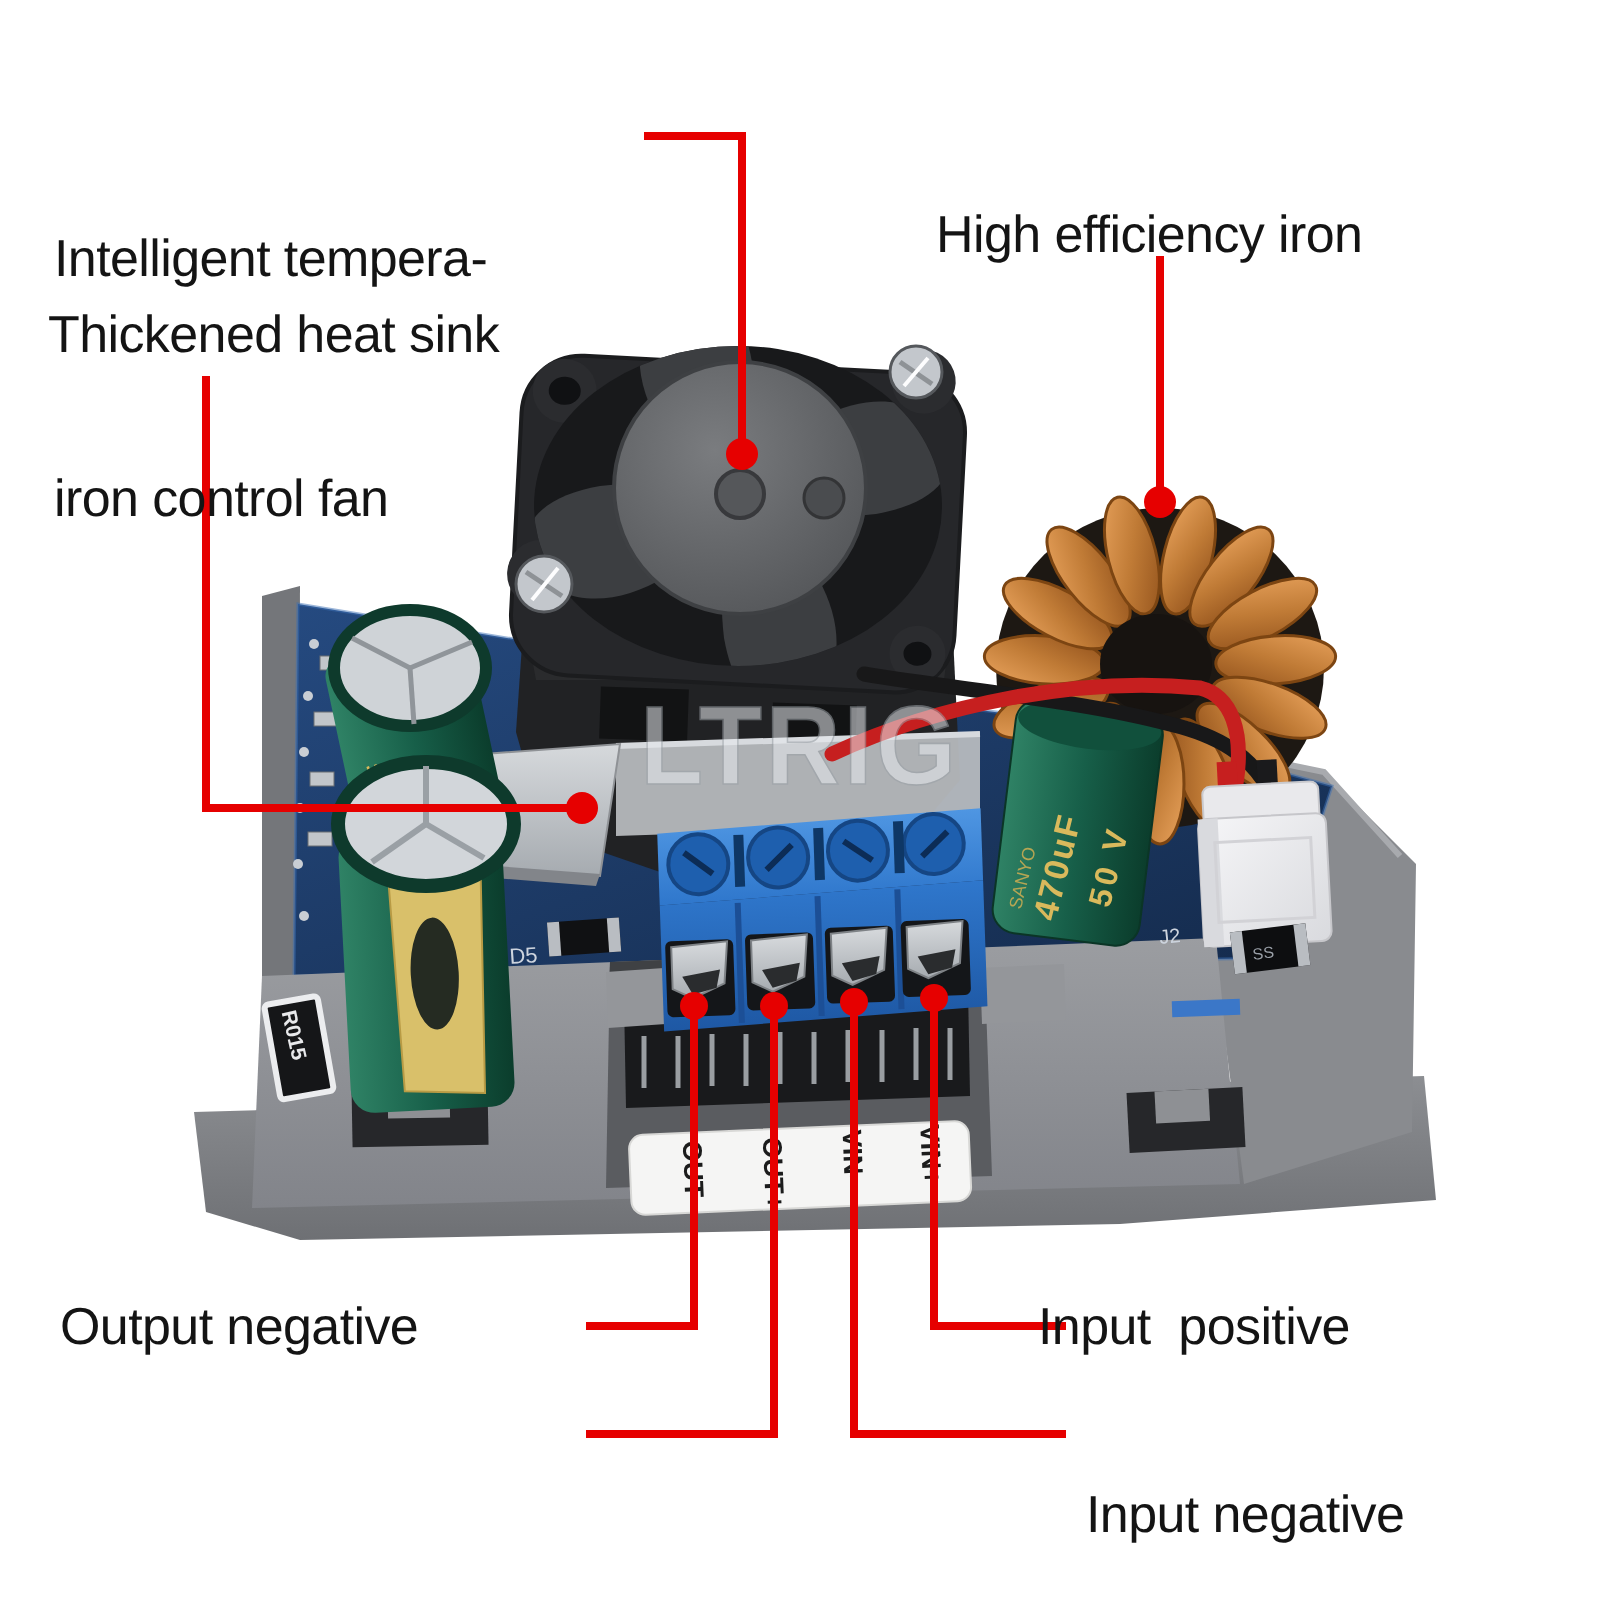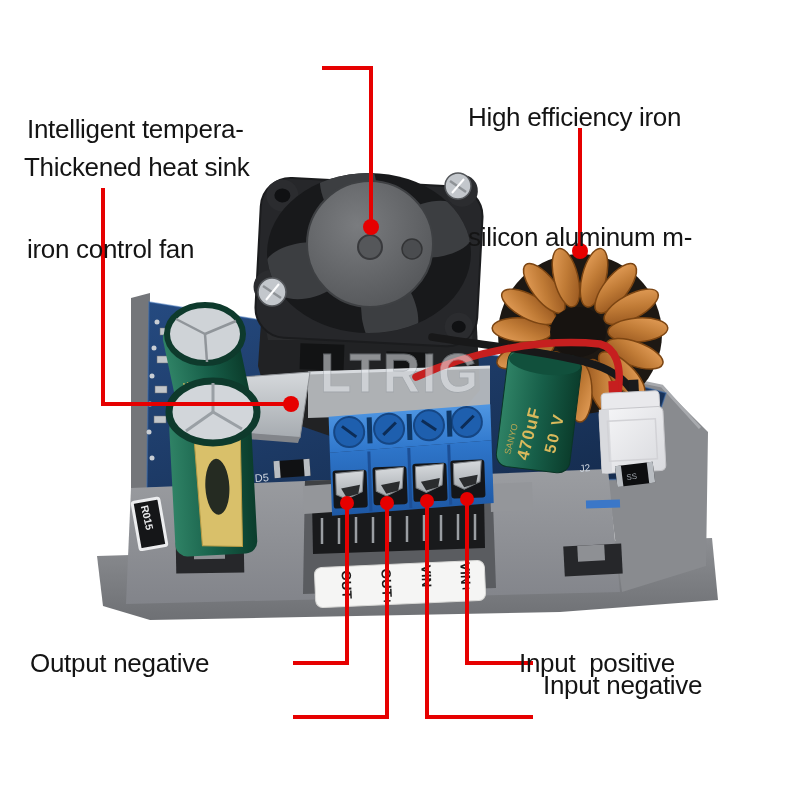--- a/index.html
+++ b/index.html
@@ -329,20 +329,19 @@
       <circle cx="467" cy="499" r="7"></circle>
     </g>
   </svg>
 
   <div class="lbl" style="left:27px;top:29px;">
     <div>Intelligent tempera-</div>
     <div>iron control fan</div>
   </div>
   <div class="lbl" style="left:448px;top:17px;margin-left:20px;">
     <div>High efficiency iron</div>
-    <div>silicon aluminum m-</div>
   </div>
   <div class="lbl" style="left:24px;top:147px;">Thickened heat sink</div>
   <div class="lbl" style="left:30px;top:643px;">Output negative</div>
   <div class="lbl" style="left:519px;top:643px;">Input  positive</div>
-  <div class="lbl" style="left:543px;top:665px;">Input negative</div>
+  <div class="lbl" style="left:543px;top:737px;">Input negative</div>
 
 </div>
 
 </body></html>

